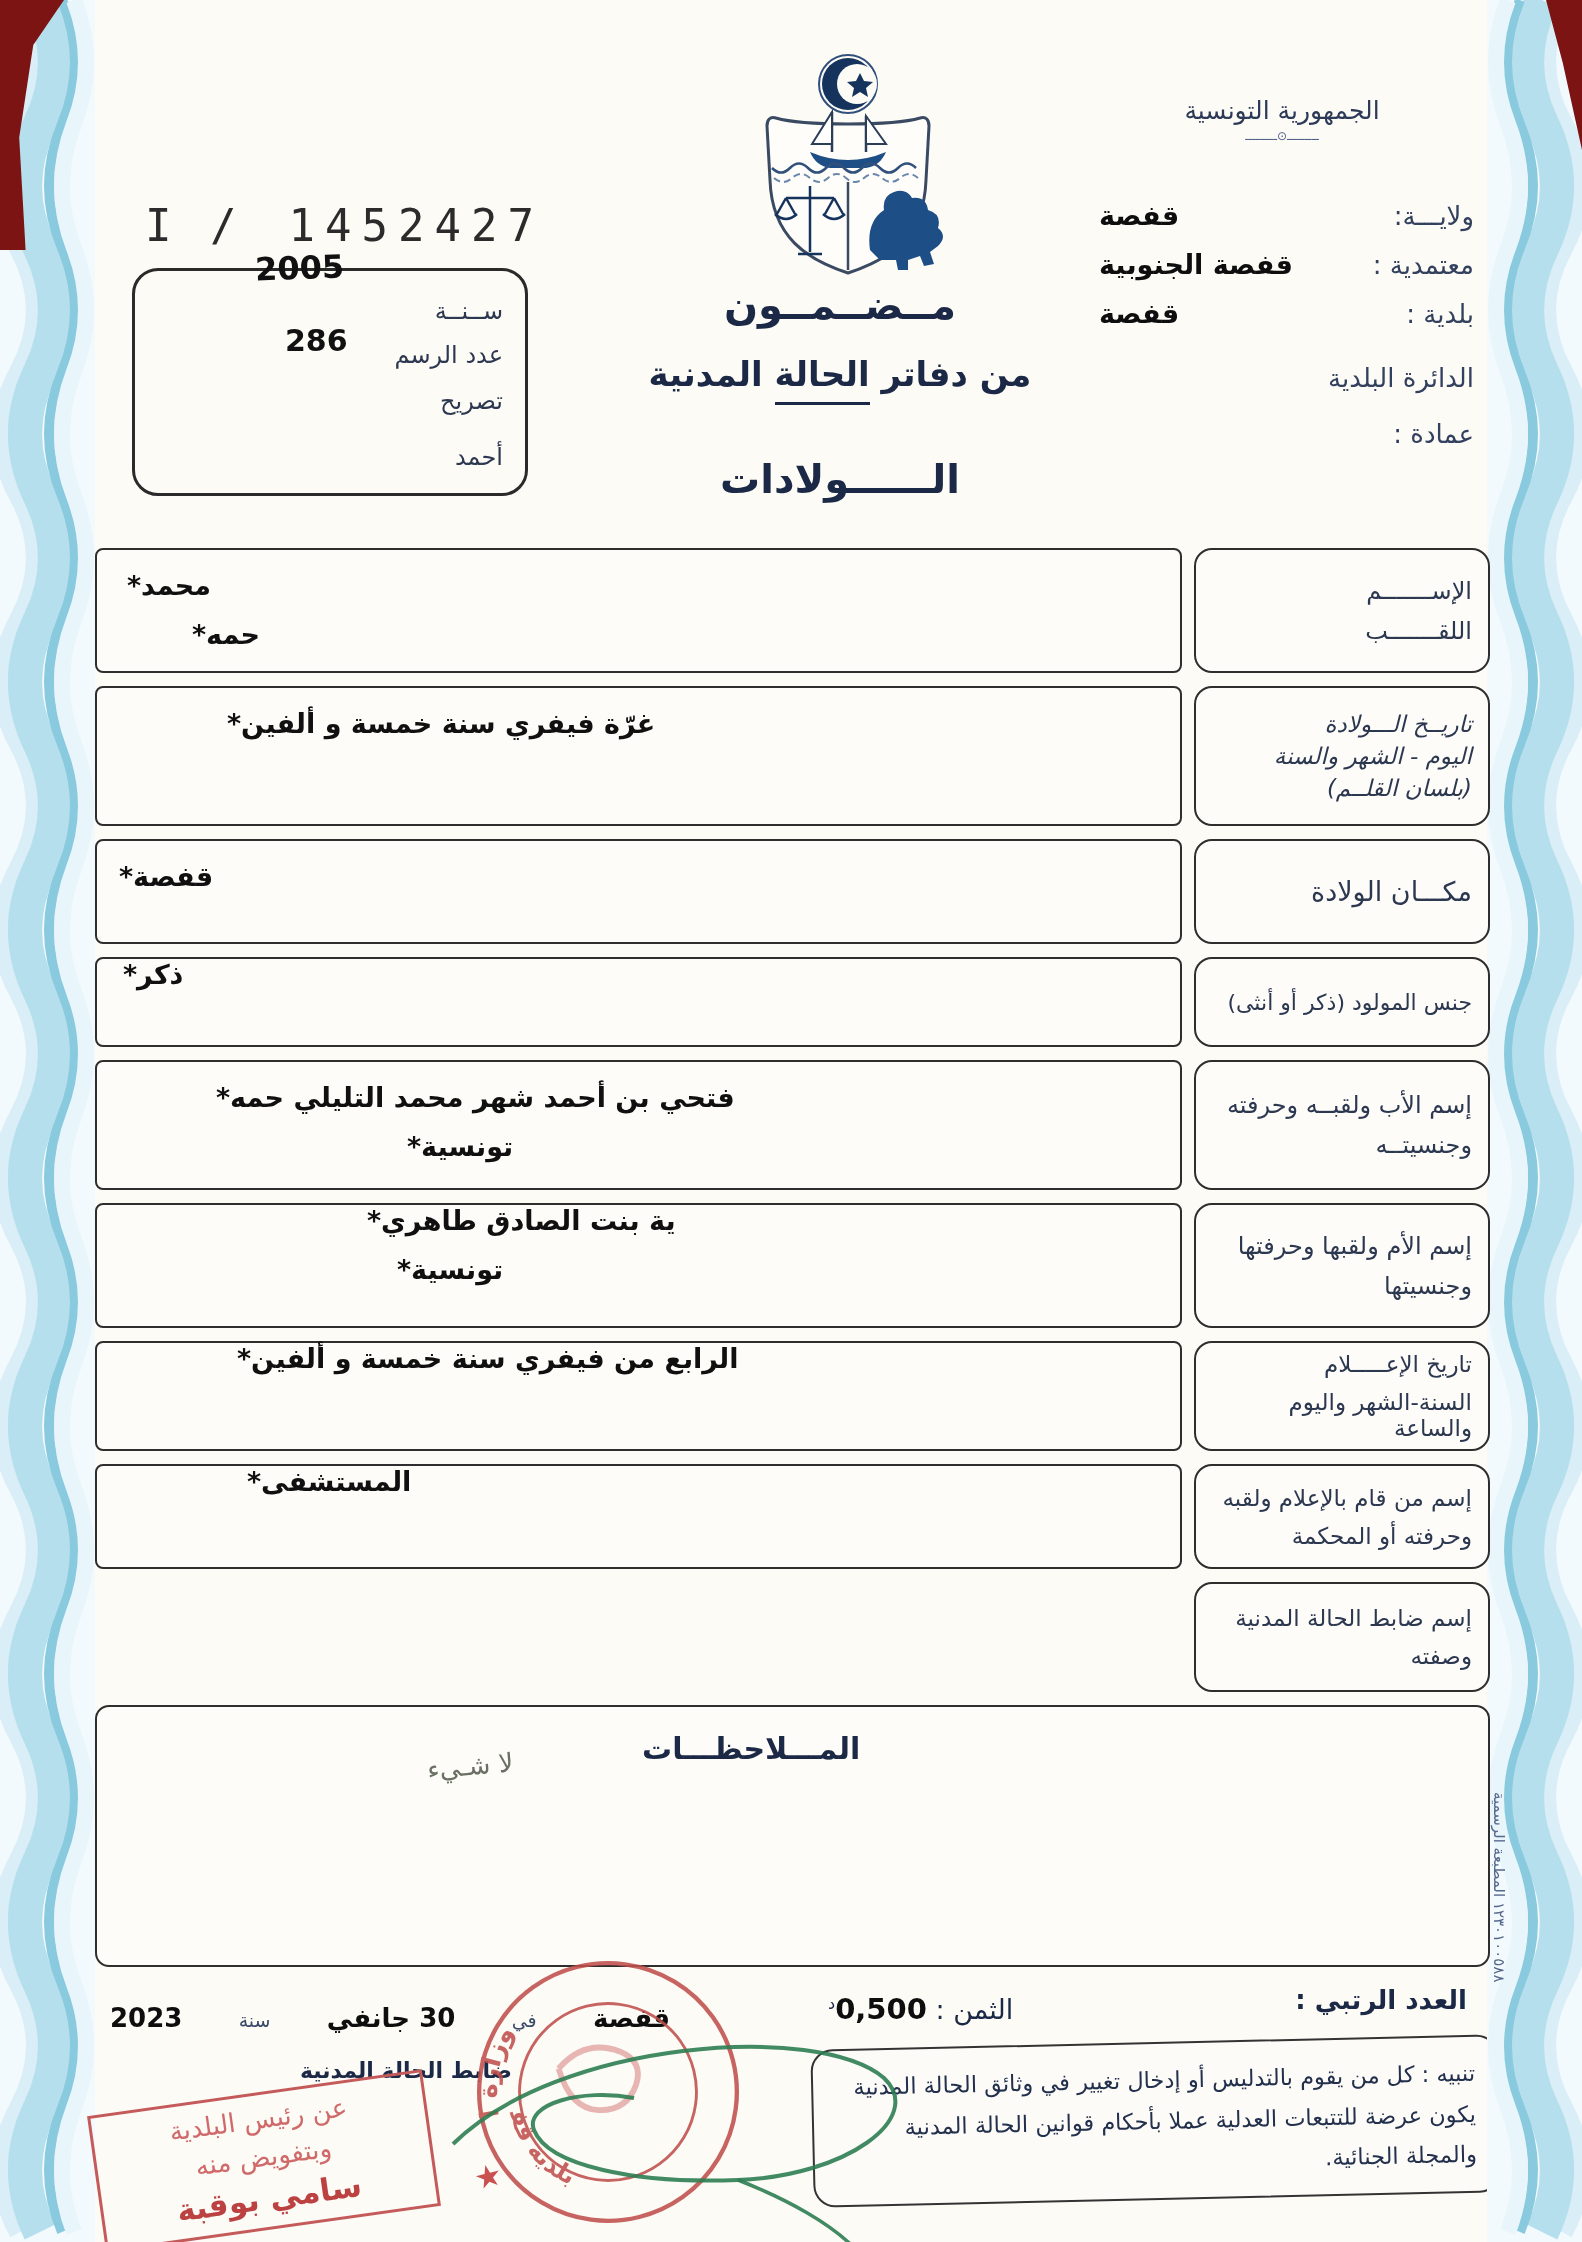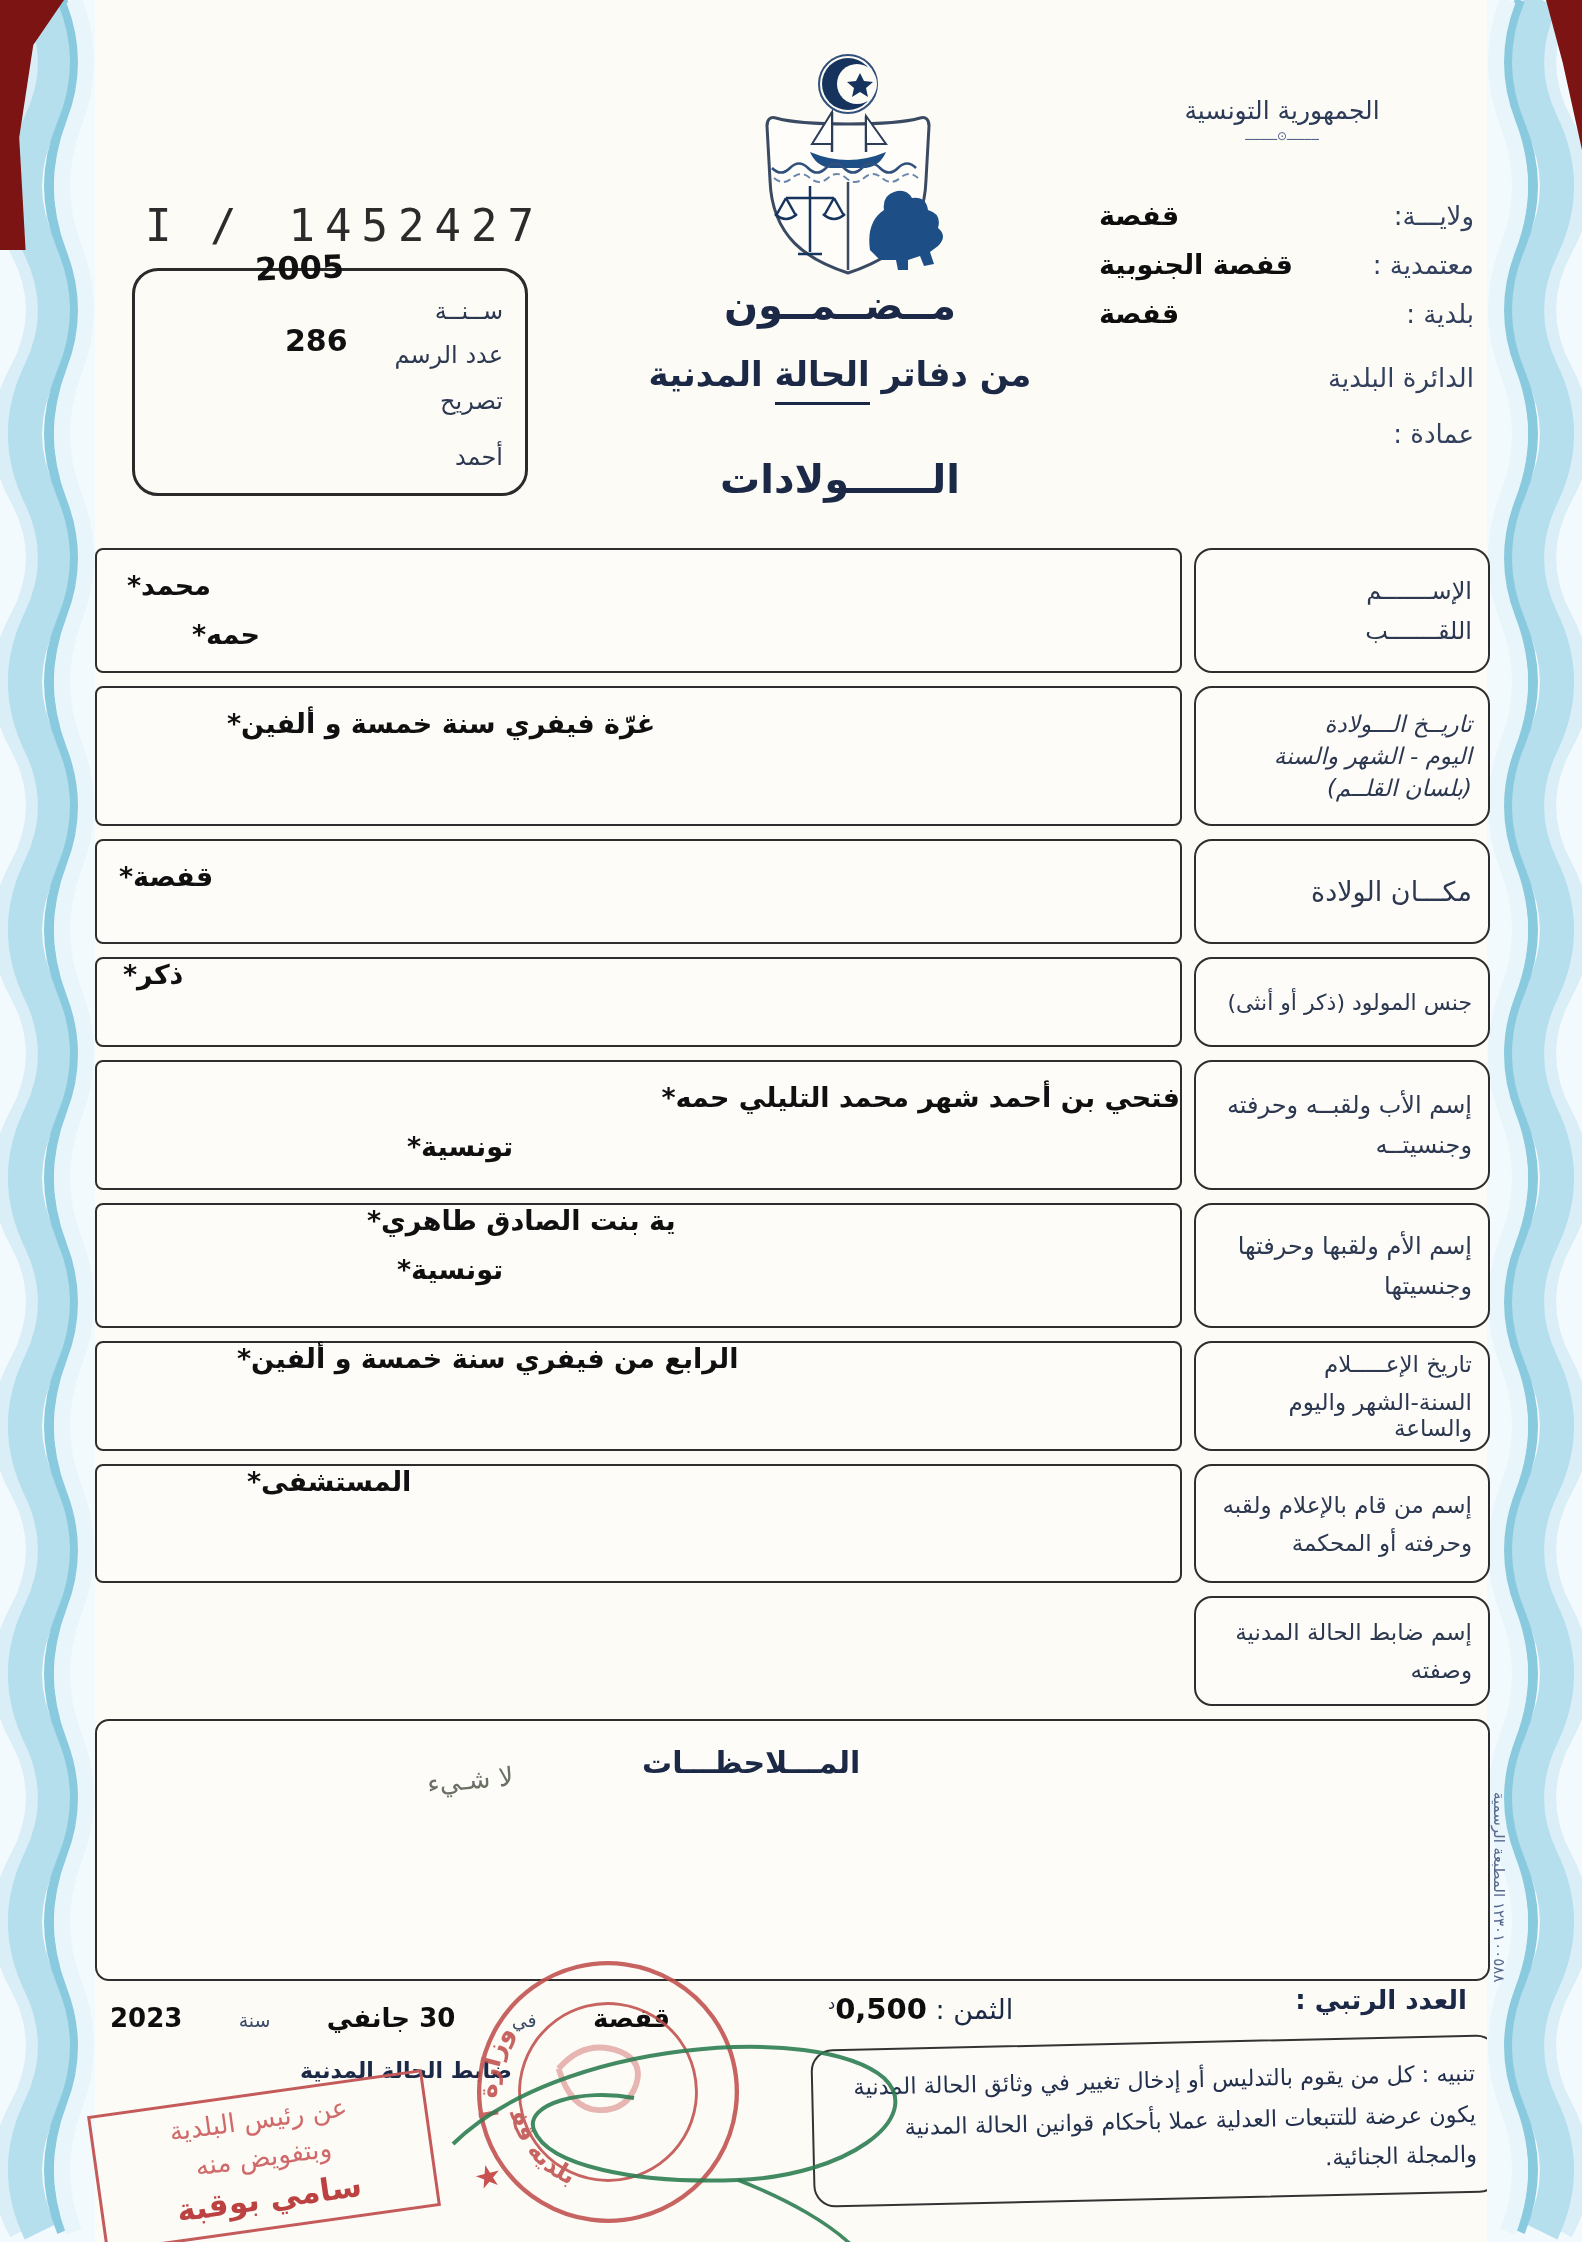--- a/index.html
+++ b/index.html
@@ -204,21 +204,21 @@
         <div class="stampv ov" style="padding-left:26px;text-align:left;">ذكر*</div>
       </div>
     </div>
 
     <div class="frow" style="height:130px;">
       <div class="labelbox">
         <div>إسم الأب ولقبــه وحرفته</div>
         <div>وجنسيتــه</div>
       </div>
       <div class="valuebox">
-        <div class="stampv" style="padding-left:94px;text-align:right;">فتحي بن أحمد شهر محمد التليلي  حمه*</div>
+        <div class="stampv" style="padding-left:119px;text-align:left;">فتحي بن أحمد شهر محمد التليلي  حمه*</div>
         <div class="stampv" style="padding-left:310px;text-align:left;">تونسية*</div>
       </div>
     </div>
 
     <div class="frow" style="height:125px;">
       <div class="labelbox">
         <div>إسم الأم ولقبها وحرفتها</div>
         <div>وجنسيتها</div>
       </div>
       <div class="valuebox">
@@ -230,21 +230,21 @@
     <div class="frow" style="height:110px;">
       <div class="labelbox" style="font-size:23px;">
         <div>تاريخ  الإعـــــلام</div>
         <div>السنة-الشهر واليوم والساعة</div>
       </div>
       <div class="valuebox">
         <div class="stampv ov" style="padding-left:140px;text-align:left;">الرابع من فيفري سنة خمسة و ألفين*</div>
       </div>
     </div>
 
-    <div class="frow" style="height:119px;">
+    <div class="frow" style="height:105px;">
       <div class="labelbox" style="font-size:23px;">
         <div>إسم من قام بالإعلام ولقبه</div>
         <div>وحرفته أو المحكمة</div>
       </div>
       <div class="valuebox">
         <div class="stampv ov" style="padding-left:150px;text-align:left;">المستشفى*</div>
       </div>
     </div>
 
     <div class="frow" style="height:110px;">

